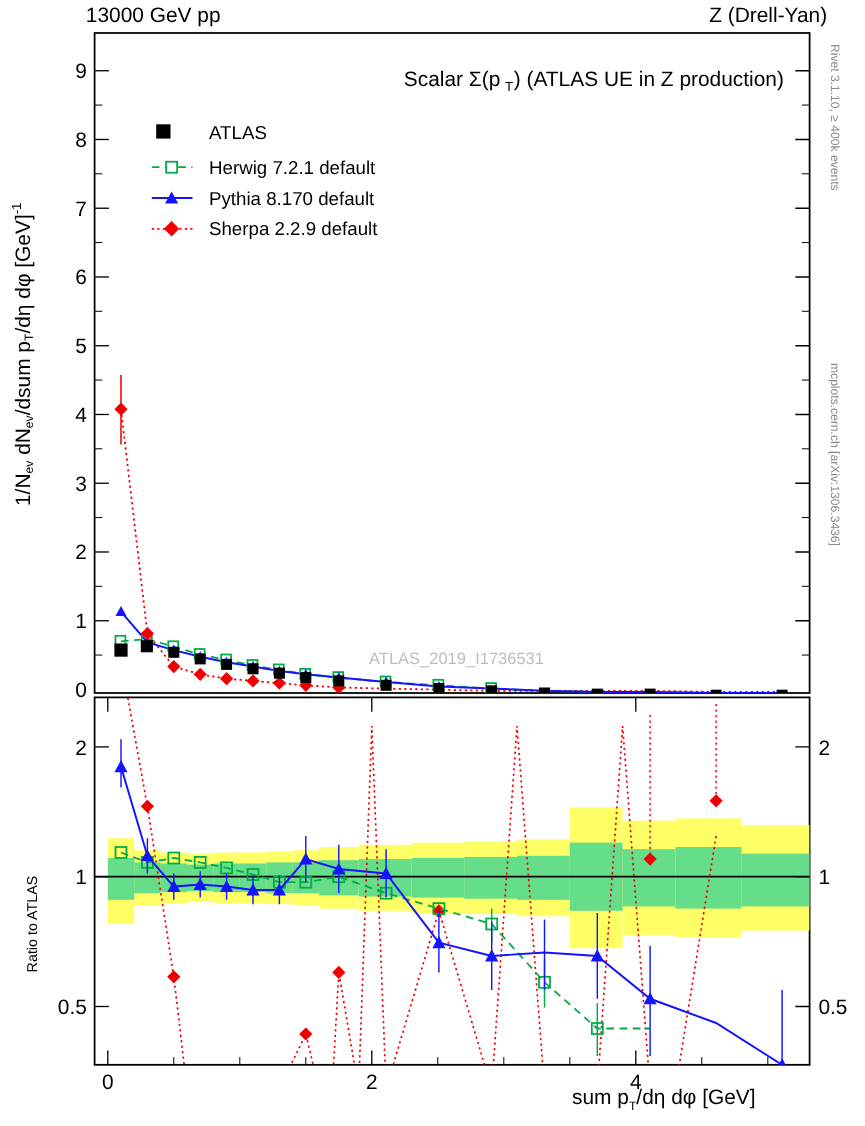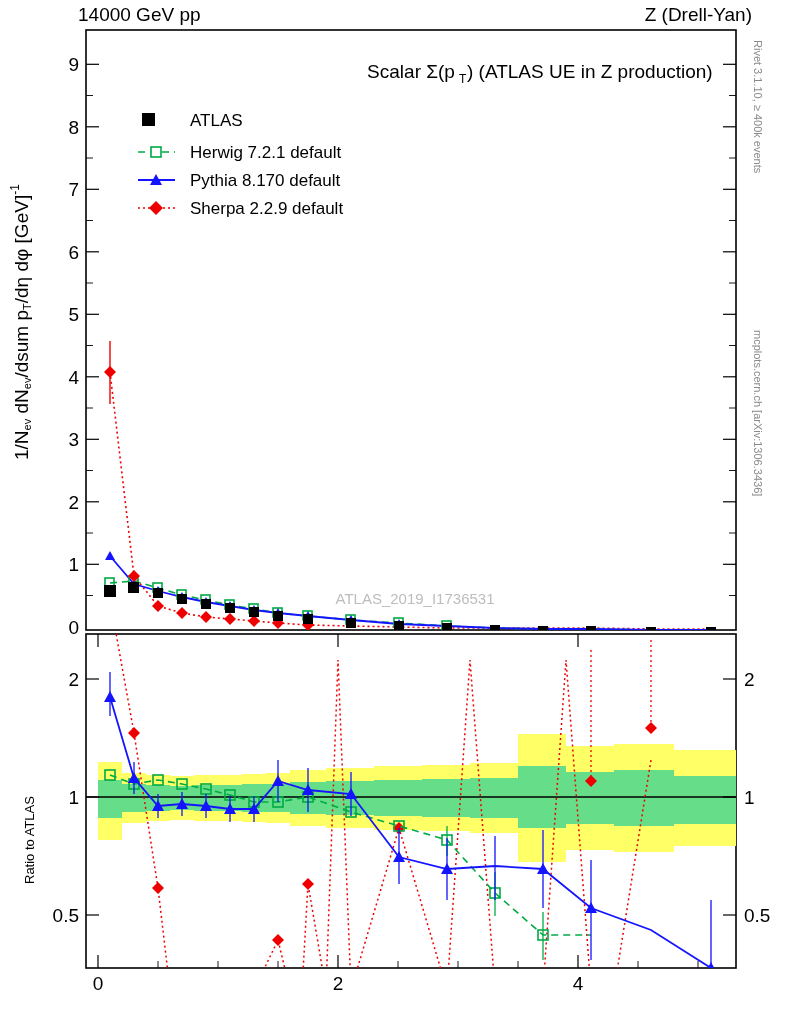--- a/index.html
+++ b/index.html
@@ -13,32 +13,35 @@
   .vert-r{writing-mode:vertical-rl;white-space:nowrap;}
   .grey{color:#8a8a8a;}
   svg{display:block;}
   .nosel{user-select:none;}
 </style>
 </head>
 <body>
 
 <div id="root">
 
-  <div class="abs ttl nosel" style="left:78px;top:4px;">14000 GeV pp</div>
+  <div class="abs ttl nosel" style="left:78px;top:4px;">13000 GeV pp</div>
   <div class="abs ttl nosel" style="right:34px;top:4px;">Z (Drell-Yan)</div>
 
   <div class="abs xs grey vert-r nosel" style="left:752px;top:40px;height:240px;">Rivet 3.1.10, ≥ 400k events</div>
   <div class="abs xs grey vert-r nosel" style="left:752px;top:330px;height:300px;">mcplots.cern.ch [arXiv:1306.3436]</div>
 
   <div class="abs ttl vert nosel" style="left:8px;top:42px;height:560px;text-align:center;">
     1/N<sub style="font-size:11px;">ev</sub> dN<sub style="font-size:11px;">ev</sub>/dsum p<sub style="font-size:11px;">T</sub>/dη dφ  [GeV]<sup style="font-size:12px;">-1</sup>
   </div>
 
   <div class="abs sm vert nosel" style="left:22px;top:760px;height:160px;text-align:center;">Ratio to ATLAS</div>
 
+  <div class="abs ttl nosel" style="left:520px;top:988px;">
+    sum p<sub style="font-size:11px;">T</sub>/dη dφ [GeV]
+  </div>
 
   <svg class="abs" style="left:0;top:0;" width="786" height="1024">
     <defs>
       <clipPath id="clipMain">
           <rect x="86" y="30" width="650" height="600"></rect>
         </clipPath>
       <clipPath id="clipRatio">
           <rect x="86" y="634" width="650" height="334"></rect>
         </clipPath>
     </defs>

